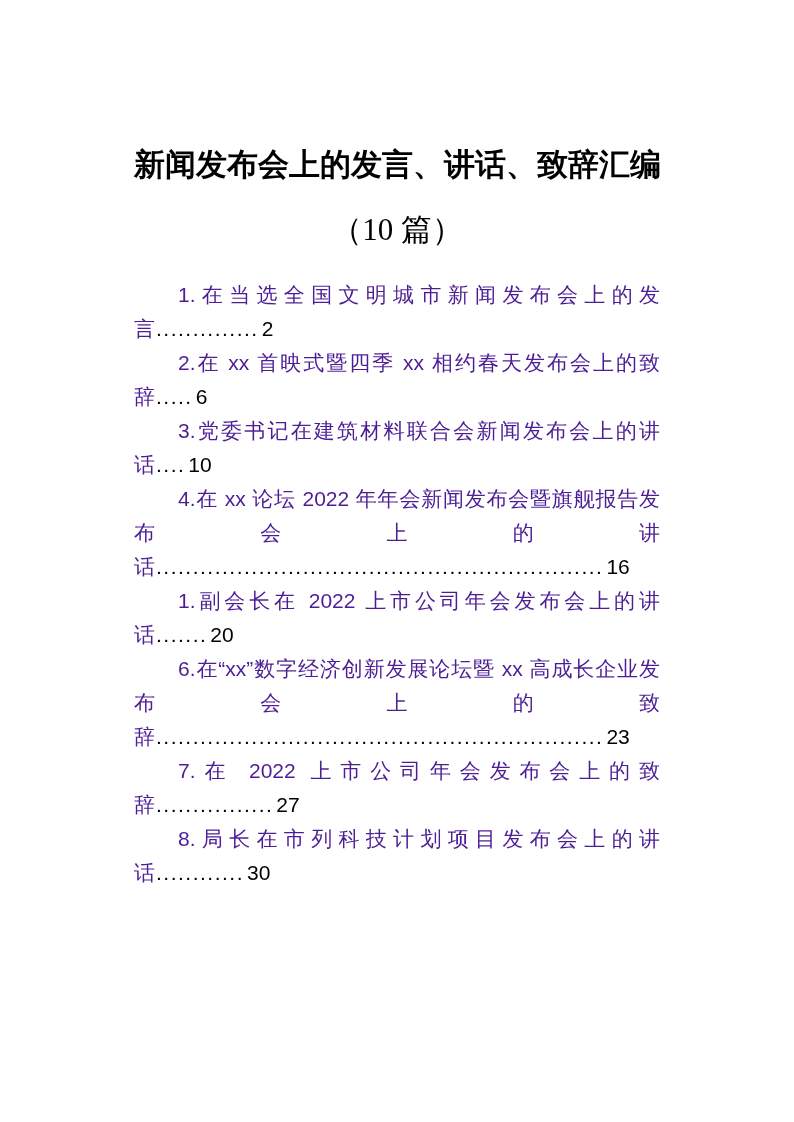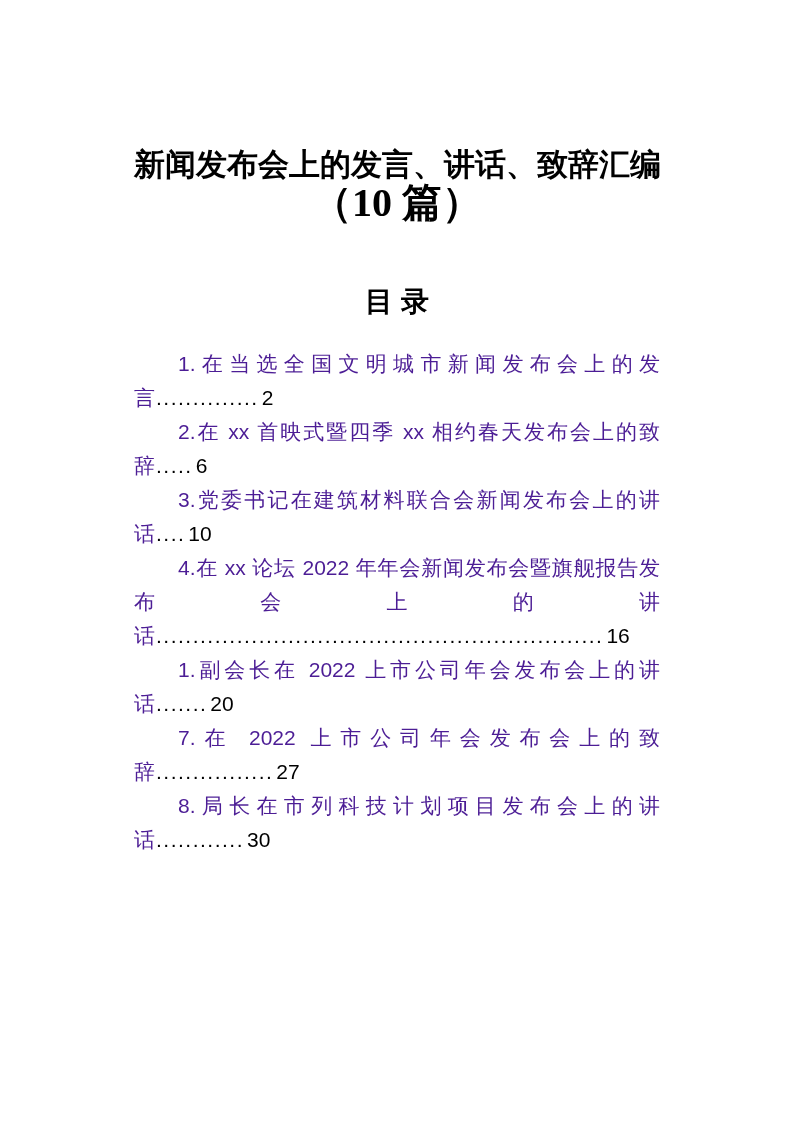--- a/index.html
+++ b/index.html
@@ -25,24 +25,25 @@
     font-family: "Liberation Serif", "DejaVu Serif", serif;
     font-weight: bold;
     font-size: 31px;
     line-height: 38px;
     text-align: center;
     margin: 0;
     white-space: nowrap;
   }
   .doc-subtitle {
     font-family: "Liberation Serif", "DejaVu Serif", serif;
-    font-weight: bold;
-    font-size: 40px;
+    font-weight: normal;
+    font-size: 31px;
     line-height: 38px;
     text-align: center;
+    margin-top: 27px;
   }
   .toc-heading {
     font-family: "Liberation Serif", "DejaVu Serif", serif;
     font-weight: bold;
     font-size: 28px;
     line-height: 32px;
     text-align: center;
     letter-spacing: 8px;
     padding-left: 8px; 
     margin: 64px 0 0 0;
@@ -70,24 +71,24 @@
   }
 </style>
 </head>
 <body style="color: rgb(0, 0, 0); background: rgb(255, 255, 255);">
 
 <div class="page">
   <h1 class="doc-title">新闻发布会上的发言、讲话、致辞汇编</h1>
 
   <div class="doc-subtitle">（10 篇）</div>
 
-  <h2 class="toc-heading">目录</h2>
 
   <div class="toc" id="toc">
       <p class="toc-entry"><span class="toc-label">1.在当选全国文明城市新闻发布会上的发言</span><span class="toc-leader">..............</span><span class="toc-page">2</span></p>
       <p class="toc-entry"><span class="toc-label">2.在 xx 首映式暨四季 xx 相约春天发布会上的致辞</span><span class="toc-leader">.....</span><span class="toc-page">6</span></p>
       <p class="toc-entry"><span class="toc-label">3.党委书记在建筑材料联合会新闻发布会上的讲话</span><span class="toc-leader">....</span><span class="toc-page">10</span></p>
       <p class="toc-entry"><span class="toc-label">4.在 xx 论坛 2022 年年会新闻发布会暨旗舰报告发布会上的讲话</span><span class="toc-leader">.............................................................</span><span class="toc-page">16</span></p>
       <p class="toc-entry"><span class="toc-label">1.副会长在 2022 上市公司年会发布会上的讲话</span><span class="toc-leader">.......</span><span class="toc-page">20</span></p>
+      <p class="toc-entry"><span class="toc-label">6.在“xx”数字经济创新发展论坛暨 xx 高成长企业发布会上的致辞</span><span class="toc-leader">.............................................................</span><span class="toc-page">23</span></p>
       <p class="toc-entry"><span class="toc-label">7.在 2022 上市公司年会发布会上的致辞</span><span class="toc-leader">................</span><span class="toc-page">27</span></p>
       <p class="toc-entry"><span class="toc-label">8.局长在市列科技计划项目发布会上的讲话</span><span class="toc-leader">............</span><span class="toc-page">30</span></p>
     </div>
 </div>
 
 </body></html>

